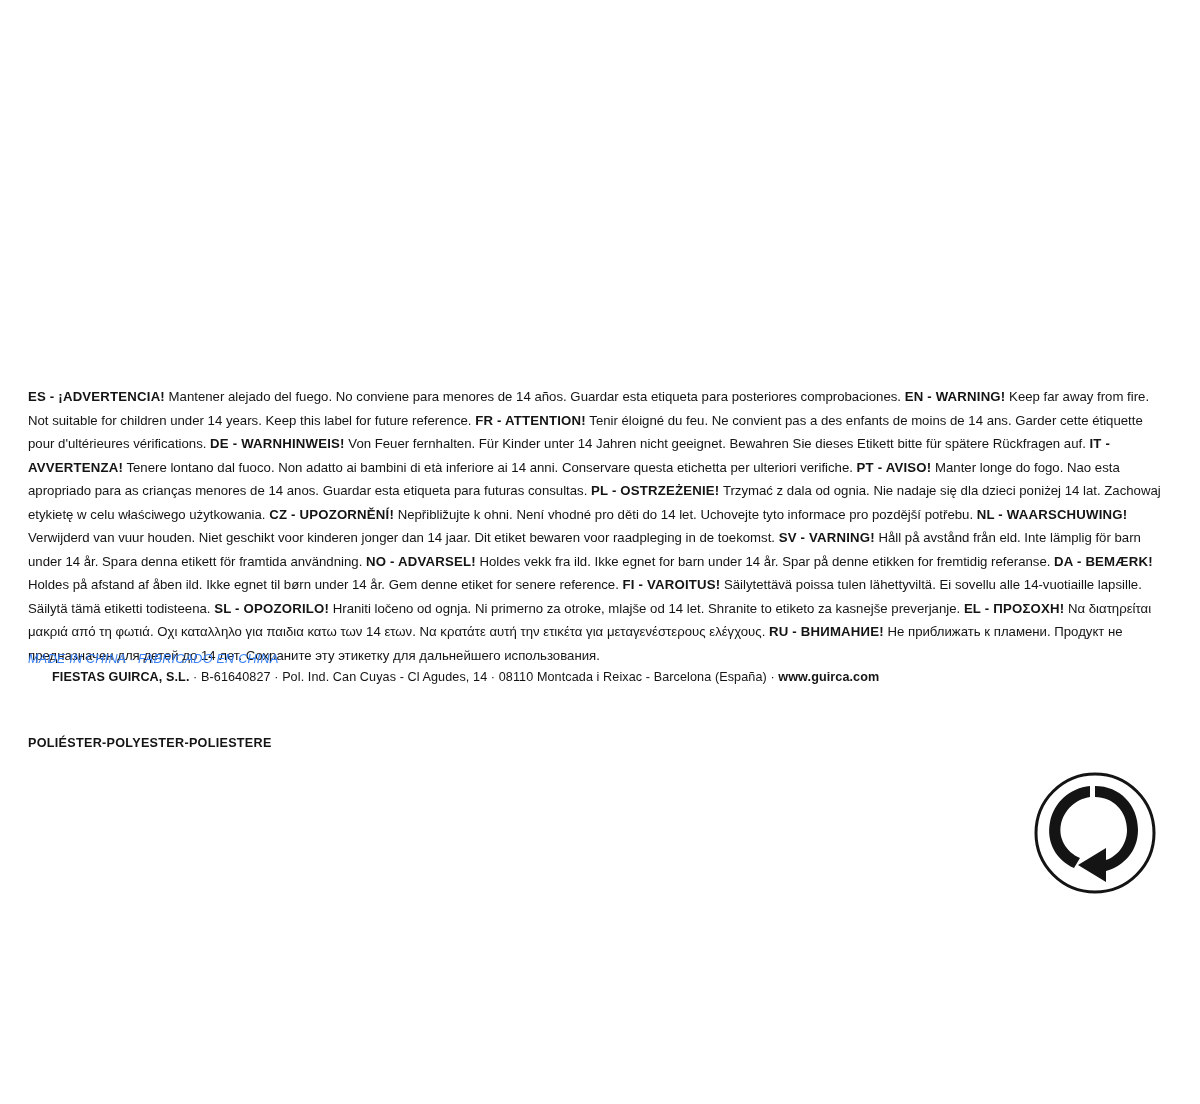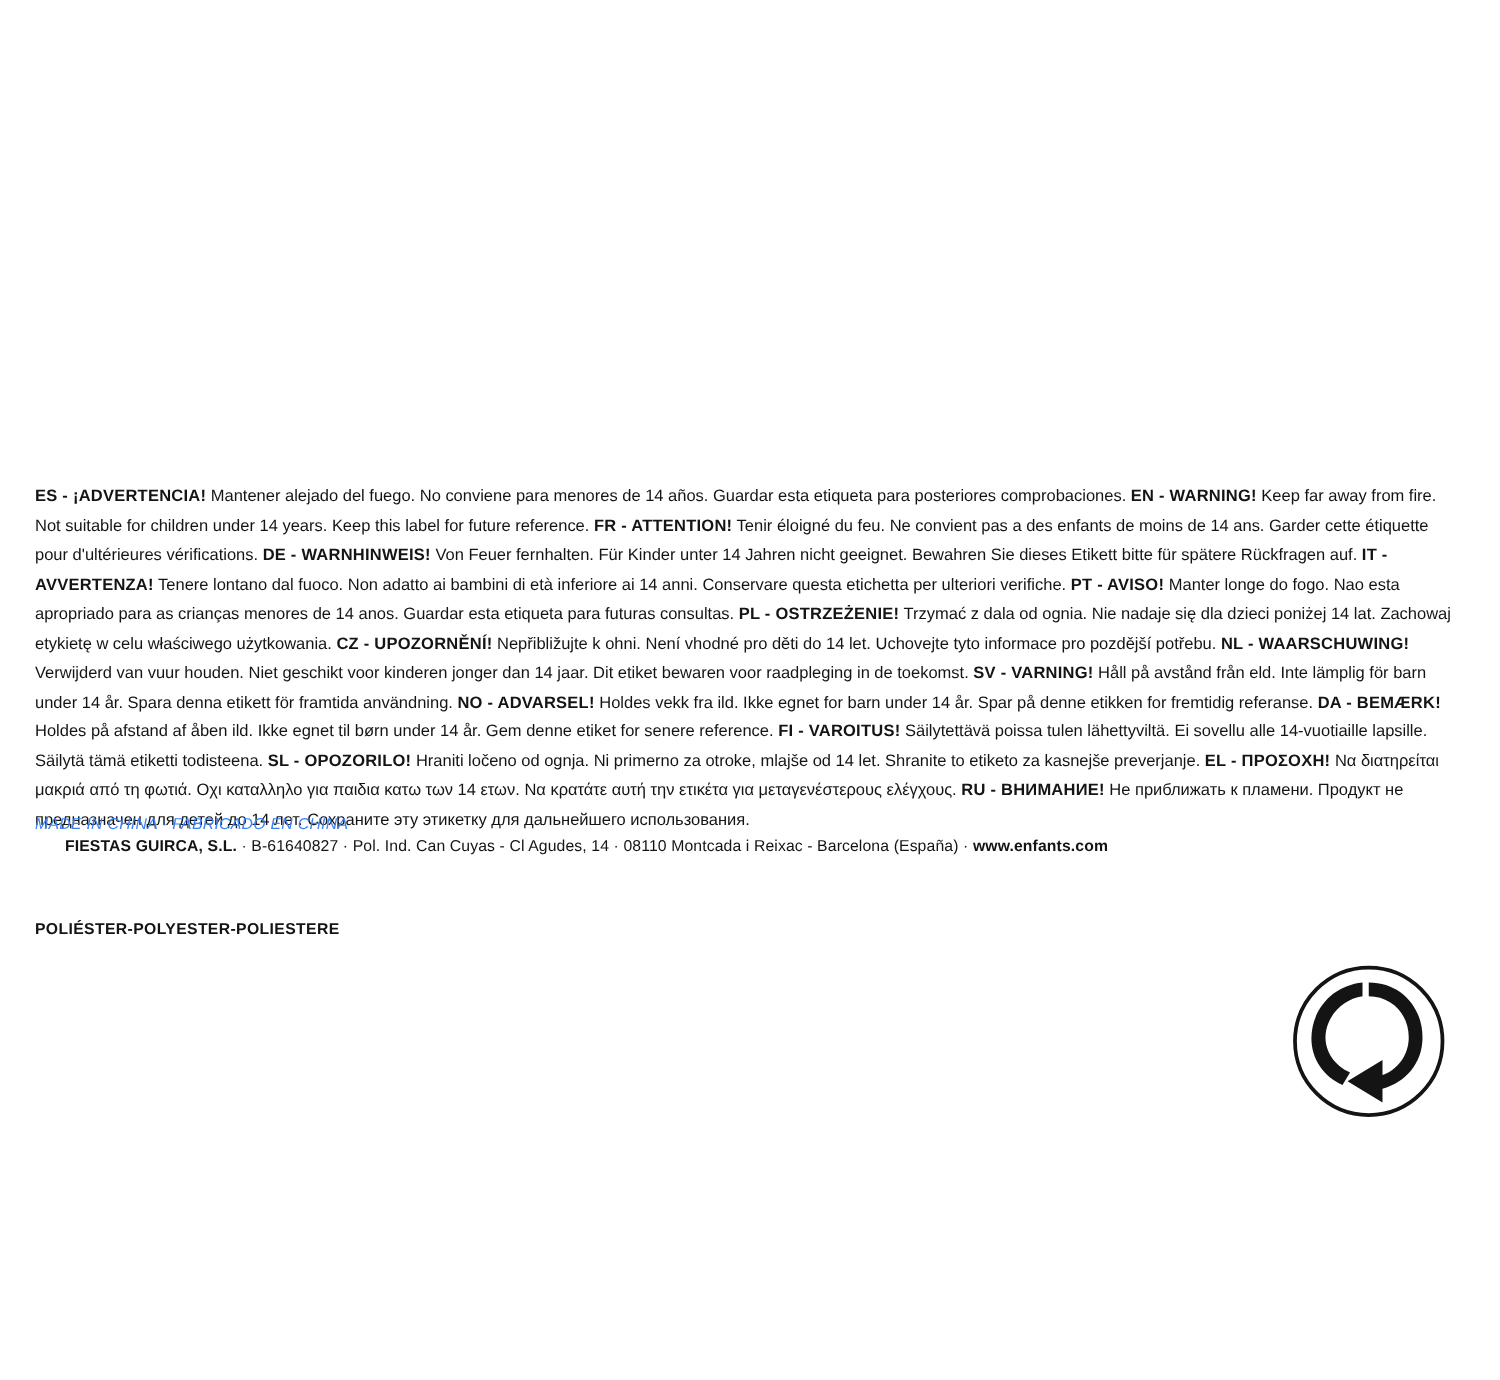--- a/index.html
+++ b/index.html
@@ -120,21 +120,21 @@
 <body>
 
 <div class="label-sheet">
 
   <p class="warning-block" id="warning-block"><span class="lang-tag">ES - ¡ADVERTENCIA!</span><span class="lang-text"> Mantener alejado del fuego. No conviene para menores de 14 años. Guardar esta etiqueta para posteriores comprobaciones. </span><span class="lang-tag">EN - WARNING!</span><span class="lang-text"> Keep far away from fire. Not suitable for children under 14 years. Keep this label for future reference. </span><span class="lang-tag">FR - ATTENTION!</span><span class="lang-text"> Tenir éloigné du feu. Ne convient pas a des enfants de moins de 14 ans. Garder cette étiquette pour d'ultérieures vérifications. </span><span class="lang-tag">DE - WARNHINWEIS!</span><span class="lang-text"> Von Feuer fernhalten. Für Kinder unter 14 Jahren nicht geeignet. Bewahren Sie dieses Etikett bitte für spätere Rückfragen auf. </span><span class="lang-tag">IT - AVVERTENZA!</span><span class="lang-text"> Tenere lontano dal fuoco. Non adatto ai bambini di età inferiore ai 14 anni. Conservare questa etichetta per ulteriori verifiche. </span><span class="lang-tag">PT - AVISO!</span><span class="lang-text"> Manter longe do fogo. Nao esta apropriado para as crianças menores de 14 anos. Guardar esta etiqueta para futuras consultas. </span><span class="lang-tag">PL - OSTRZEŻENIE!</span><span class="lang-text"> Trzymać z dala od ognia. Nie nadaje się dla dzieci poniżej 14 lat. Zachowaj etykietę w celu właściwego użytkowania. </span><span class="lang-tag">CZ - UPOZORNĚNÍ!</span><span class="lang-text"> Nepřibližujte k ohni. Není vhodné pro děti do 14 let. Uchovejte tyto informace pro pozdější potřebu. </span><span class="lang-tag">NL - WAARSCHUWING!</span><span class="lang-text"> Verwijderd van vuur houden. Niet geschikt voor kinderen jonger dan 14 jaar. Dit etiket bewaren voor raadpleging in de toekomst. </span><span class="lang-tag">SV - VARNING!</span><span class="lang-text"> Håll på avstånd från eld. Inte lämplig för barn under 14 år. Spara denna etikett för framtida användning. </span><span class="lang-tag">NO - ADVARSEL!</span><span class="lang-text"> Holdes vekk fra ild. Ikke egnet for barn under 14 år. Spar på denne etikken for fremtidig referanse. </span><span class="lang-tag">DA - BEMÆRK!</span><span class="lang-text"> Holdes på afstand af åben ild. Ikke egnet til børn under 14 år. Gem denne etiket for senere reference. </span><span class="lang-tag">FI - VAROITUS!</span><span class="lang-text"> Säilytettävä poissa tulen lähettyviltä. Ei sovellu alle 14-vuotiaille lapsille. Säilytä tämä etiketti todisteena. </span><span class="lang-tag">SL - OPOZORILO!</span><span class="lang-text"> Hraniti ločeno od ognja. Ni primerno za otroke, mlajše od 14 let. Shranite to etiketo za kasnejše preverjanje. </span><span class="lang-tag">EL - ΠΡΟΣΟΧΗ!</span><span class="lang-text"> Να διατηρείται μακριά από τη φωτιά. Οχι καταλληλο για παιδια κατω των 14 ετων. Να κρατάτε αυτή την ετικέτα για μεταγενέστερους ελέγχους. </span><span class="lang-tag">RU - ВНИМАНИЕ!</span><span class="lang-text"> Не приближать к пламени. Продукт не предназначен для детей до 14 лет. Сохраните эту этикетку для дальнейшего использования.</span></p>
 
 
   <div class="made-in">MADE IN CHINA · FABRICADO EN CHINA</div>
 
   <div class="company-line">
-    <span class="company-name">FIESTAS GUIRCA, S.L.</span><span class="company-details">  ·  B-61640827 · Pol. Ind. Can Cuyas - Cl Agudes, 14 · 08110 Montcada i Reixac - Barcelona (España) · </span><span class="company-web">www.enfants.com</span>
+    <span class="company-name">FIESTAS GUIRCA, S.L.</span><span class="company-details">  ·  B-61640827 · Pol. Ind. Can Cuyas - Cl Agudes, 14 · 08110 Montcada i Reixac - Barcelona (España) · </span><span class="company-web">www.guirca.com</span>
   </div>
 
   <div class="material-line">POLIÉSTER-POLYESTER-POLIESTERE</div>
 
   <div class="recycle-mark">
     <svg viewBox="0 0 122 122" xmlns="http://www.w3.org/2000/svg" aria-hidden="true">
       <circle cx="61" cy="61" r="59" fill="none" stroke="#141414" stroke-width="3"></circle>
       <path d="M61 14
                C 86 14, 104 33, 104 58
                C 104 79, 90 94, 72 99

